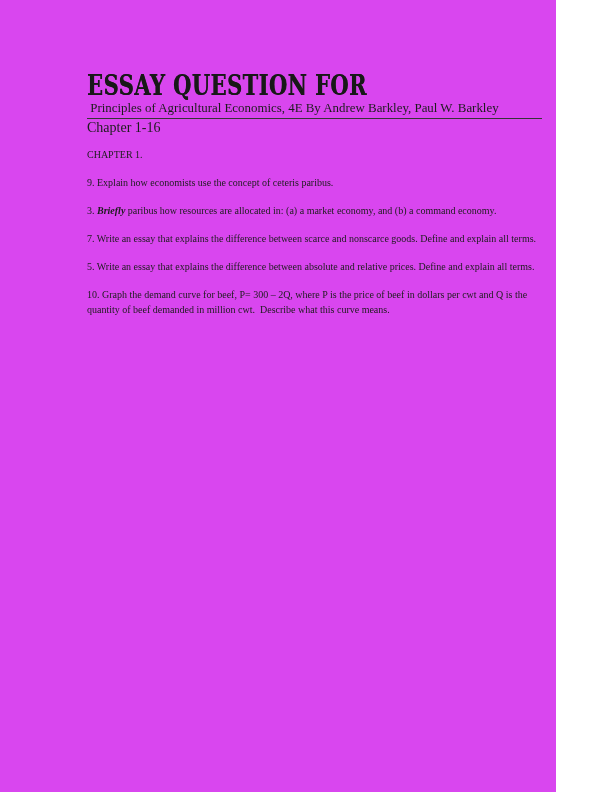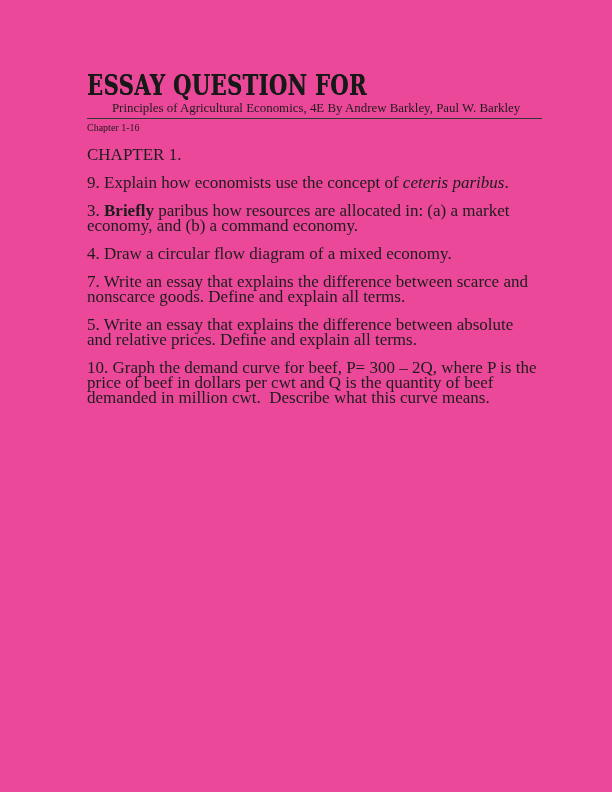--- a/index.html
+++ b/index.html
@@ -2,23 +2,23 @@
 <html><head>
 <meta charset="utf-8">
 <style>
   html, body {
     margin: 0;
     padding: 0;
     background: #ffffff;
   }
   .page {
     position: relative;
-    width: 612px;
+    width: 556px;
     height: 792px;
-    background: #ec4899;
+    background: #d946ef;
     overflow: hidden;
     font-family: "Liberation Serif", serif;
     color: #1c1c1c;
   }
   .content {
     position: absolute;
     left: 87px;
     top: 72px;
     width: 455px;
   }
@@ -32,45 +32,44 @@
     color: #181818;
     transform: scaleX(0.78);
     transform-origin: left center;
     white-space: nowrap;
     text-shadow: 0.4px 0.4px 0 #2a2a2a;
   }
   .subtitle-row {
     border-bottom: 1.6px solid #353535;
     padding-bottom: 2px;
     margin-top: 1px;
-    text-align: center;
   }
   .subtitle {
     font-size: 12.9px;
     line-height: 15px;
     white-space: pre-wrap;
     color: #1c1c1c;
   }
   .chapter-range {
-    font-size: 10px;
+    font-size: 14px;
     line-height: 15px;
     padding-top: 1px;
     color: #1c1c1c;
   }
   .body-text {
     margin-top: 12px;
   }
   .body-text p {
-    font-size: 17px;
+    font-size: 10px;
     line-height: 15px;
     margin: 12px 0 13px 0;
     white-space: pre-wrap;
   }
-  .it { font-style: italic; }
-  .bi { font-weight: 700; }
+  .it { }
+  .bi { font-style: italic; font-weight: 700; }
 </style>
 </head>
 <body>
 
 <div class="page">
   <div class="content">
 
     <header>
       <h1 class="doc-title">ESSAY QUESTION FOR</h1>
       <div class="subtitle-row">
@@ -81,21 +80,20 @@
 
     <main class="body-text">
 
       <p>CHAPTER 1.</p>
 
 
       <p><span>9. Explain how economists use the concept of </span><span class="it">ceteris paribus</span><span>.</span></p>
 
       <p><span>3. </span><span class="bi">Briefly</span><span> paribus how resources are allocated in: (a) a market economy, and (b) a command economy.</span></p>
 
-      <p>4. Draw a circular flow diagram of a mixed economy.</p>
 
 
 
 
       <p>7. Write an essay that explains the difference between scarce and nonscarce goods. Define and explain all terms.</p>
 
       <p>5. Write an essay that explains the difference between absolute and relative prices. Define and explain all terms.</p>
 
       <p>10. Graph the demand curve for beef, P= 300 – 2Q, where P is the price of beef in dollars per cwt and Q is the quantity of beef demanded in million cwt.  Describe what this curve means.</p>
 

